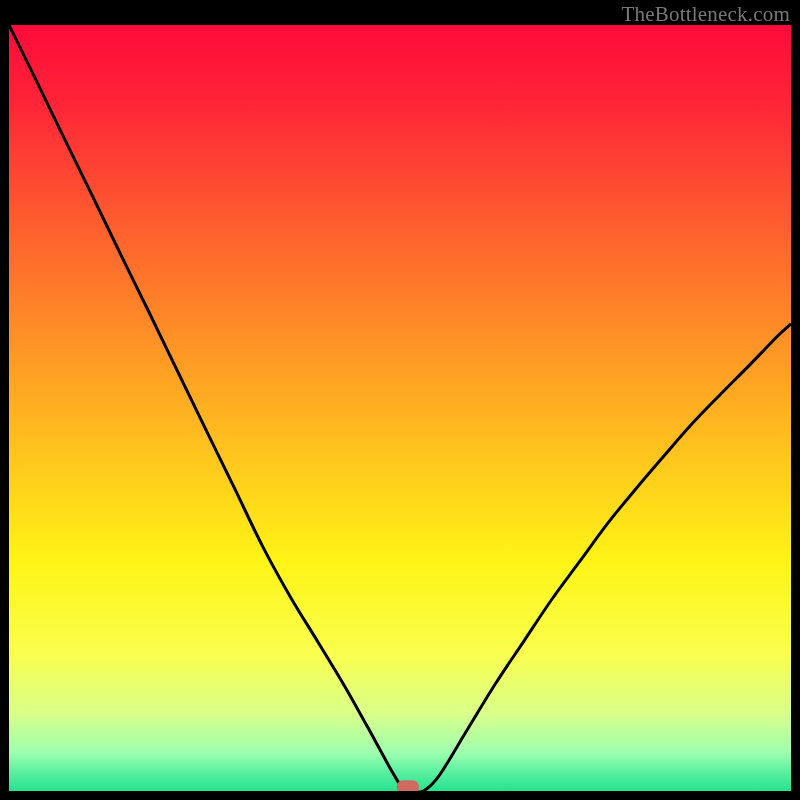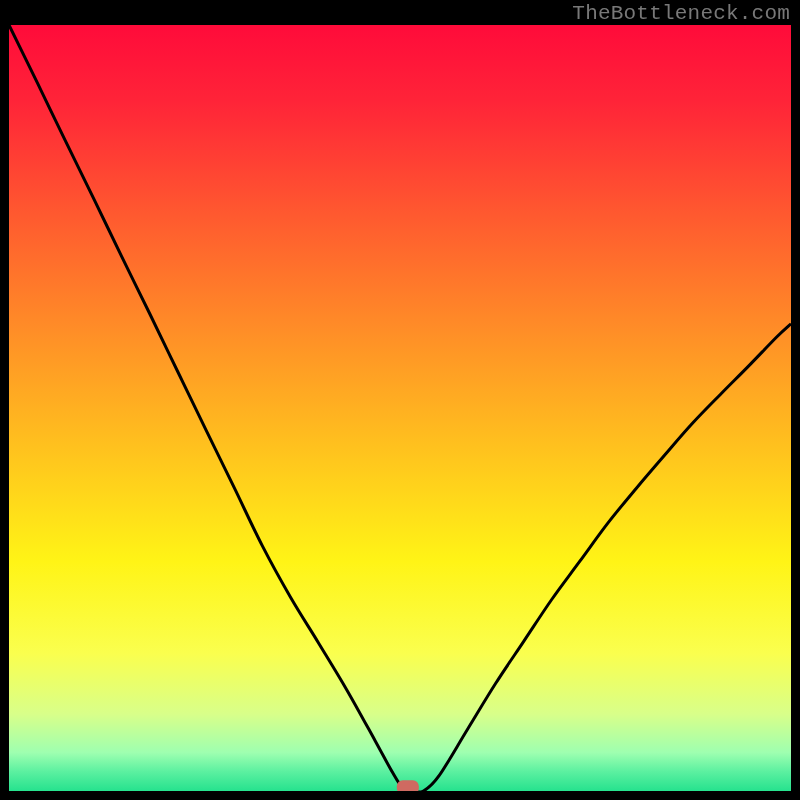--- a/index.html
+++ b/index.html
@@ -15,21 +15,21 @@
     left: 9px;
     top: 25px;
     width: 782px;
     height: 766px;
     background: #000;
   }
   .watermark {
     position: absolute;
     top: 2px;
     right: 10px;
-    font-family: Liberation Mono, monospace;
+    font-family: Liberation Serif, serif;
     font-size: 21px;
     color: #787878;
     letter-spacing: 0.2px;
   }
   svg {
     display: block;
   }
 </style>
 </head>
 <body>

